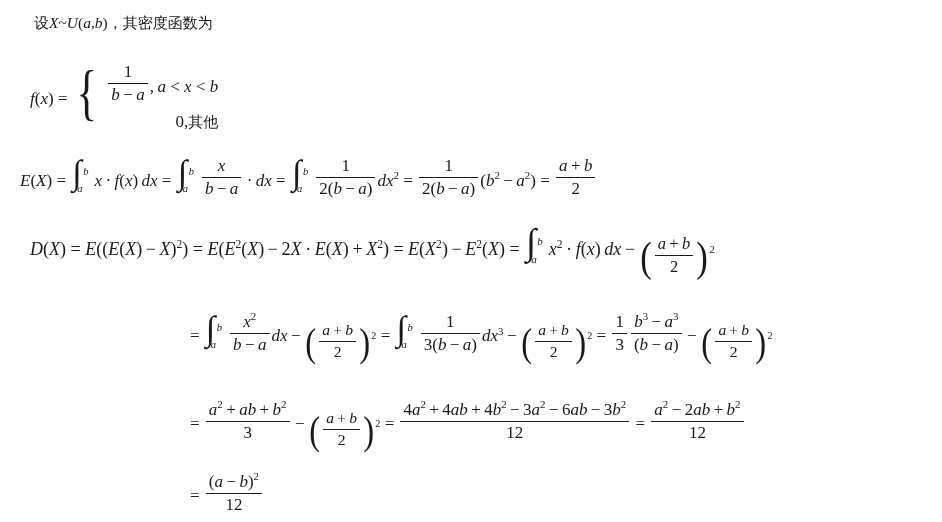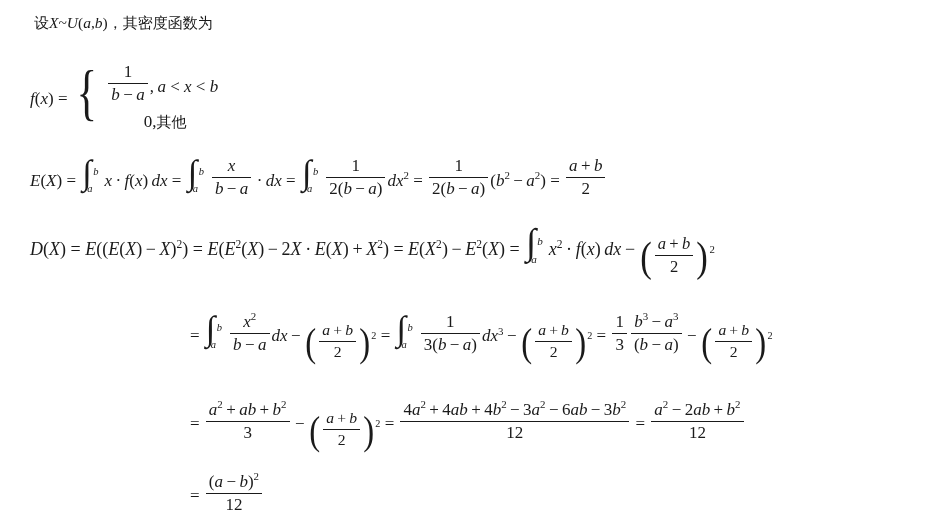--- a/index.html
+++ b/index.html
@@ -113,25 +113,25 @@
     font-family: "Liberation Serif", serif;
     transform: scaleX(0.7);
     margin-right: 1px;
   }
   .cases {
     display: inline-block;
     vertical-align: middle;
     text-align: left;
   }
   .cases .row { display: block; line-height: 1.85; }
-  .cases .row.second { text-align: center; padding-left: 6px; }
+  .cases .row.second { text-align: right; padding-left: 6px; }
 
   .l1 { left: 34px; top: 14px;  font-size: 15.5px; }
   .l2 { left: 30px; top: 62px;  font-size: 17px; }
-  .l3 { left: 30px; top: 156px; font-size: 17px; }
+  .l3 { left: 20px; top: 156px; font-size: 17px; }
   .l4 { left: 30px; top: 234px; font-size: 18px; }
   .l5 { left: 190px; top: 310px; font-size: 17px; }
   .l6 { left: 190px; top: 398px; font-size: 17px; }
   .l7 { left: 190px; top: 470px; font-size: 17px; }
 </style>
 </head>
 <body>
 
 <div id="page">
 

